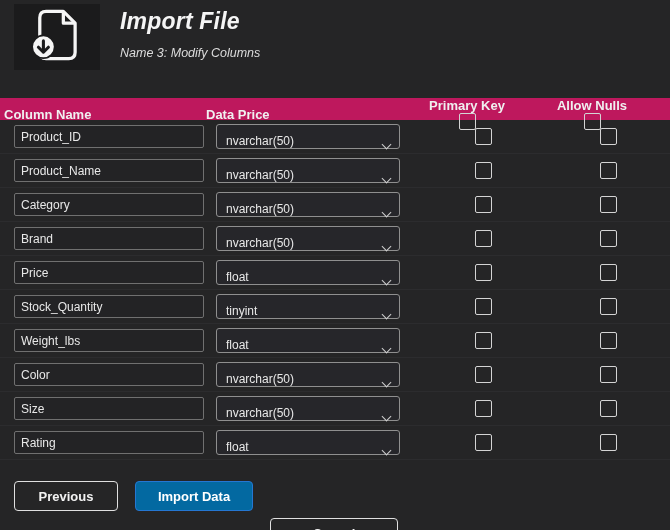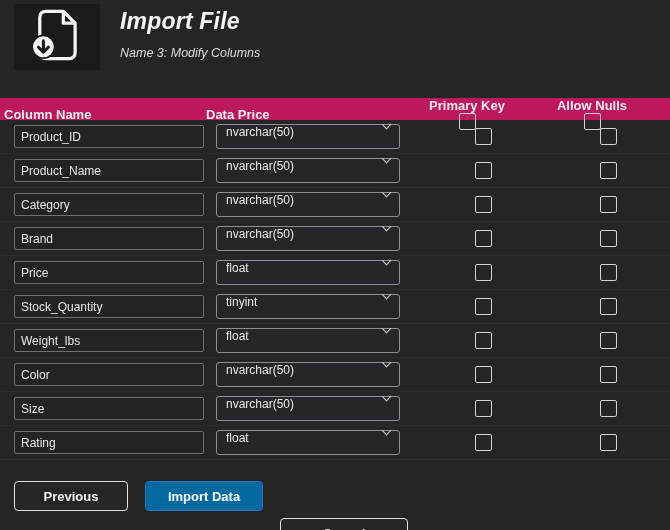--- a/index.html
+++ b/index.html
@@ -35,21 +35,21 @@
   }
   input.name {
     width:190px; height:23px; background:#232325;
     border:1px solid #707070; color:#e8e8e8;
     font-family:"Liberation Sans", sans-serif; font-size:12px;
     padding:8px 6px; border-radius:2px;
   }
   .select {
     width:184px; height:25px; background:#26262a;
     border:1px solid #8f8f8f; border-radius:3px;
-    display:flex; align-items:flex-start; justify-content:space-between;
+    display:flex; align-items:flex-end; justify-content:space-between;
     padding:0 9px; font-size:12px; color:#e8e8e8; cursor:default;
   }
   .chev {
     width:7px; height:7px;
     border-right:1.6px solid #cfcfcf; border-bottom:1.6px solid #cfcfcf;
     transform:rotate(45deg); margin-top:-4px;
   }
   input[type=checkbox] {
     appearance:none; -webkit-appearance:none;
     width:17px; height:17px; border:1px solid #d4d4d4;
@@ -57,21 +57,21 @@
   }
   .cell-check { display:flex; justify-content:center; }
 
   
   .footer { display:flex; gap:17px; margin:21px 0 0 14px; }
   .btn {
     height:30px; border-radius:4px; font-size:13px; font-weight:bold;
     background:transparent; border:1px solid #e0e0e0; color:#f2f2f2;
     font-family:"Liberation Sans", sans-serif; cursor:pointer;
   }
-  .btn-previous { width:114px; }
+  .btn-previous { width:104px; }
   .btn-import { width:118px; background:#0369a1; border-color:#2577d2; color:#ffffff; }
   .btn-cancel { width:128px;margin-top:37px; }
 </style>
 </head>
 <body>
 
 <div class="header">
   <div class="icon-panel">
     <span>
       <svg width="58" height="58" viewBox="0 0 64 64" fill="none">

